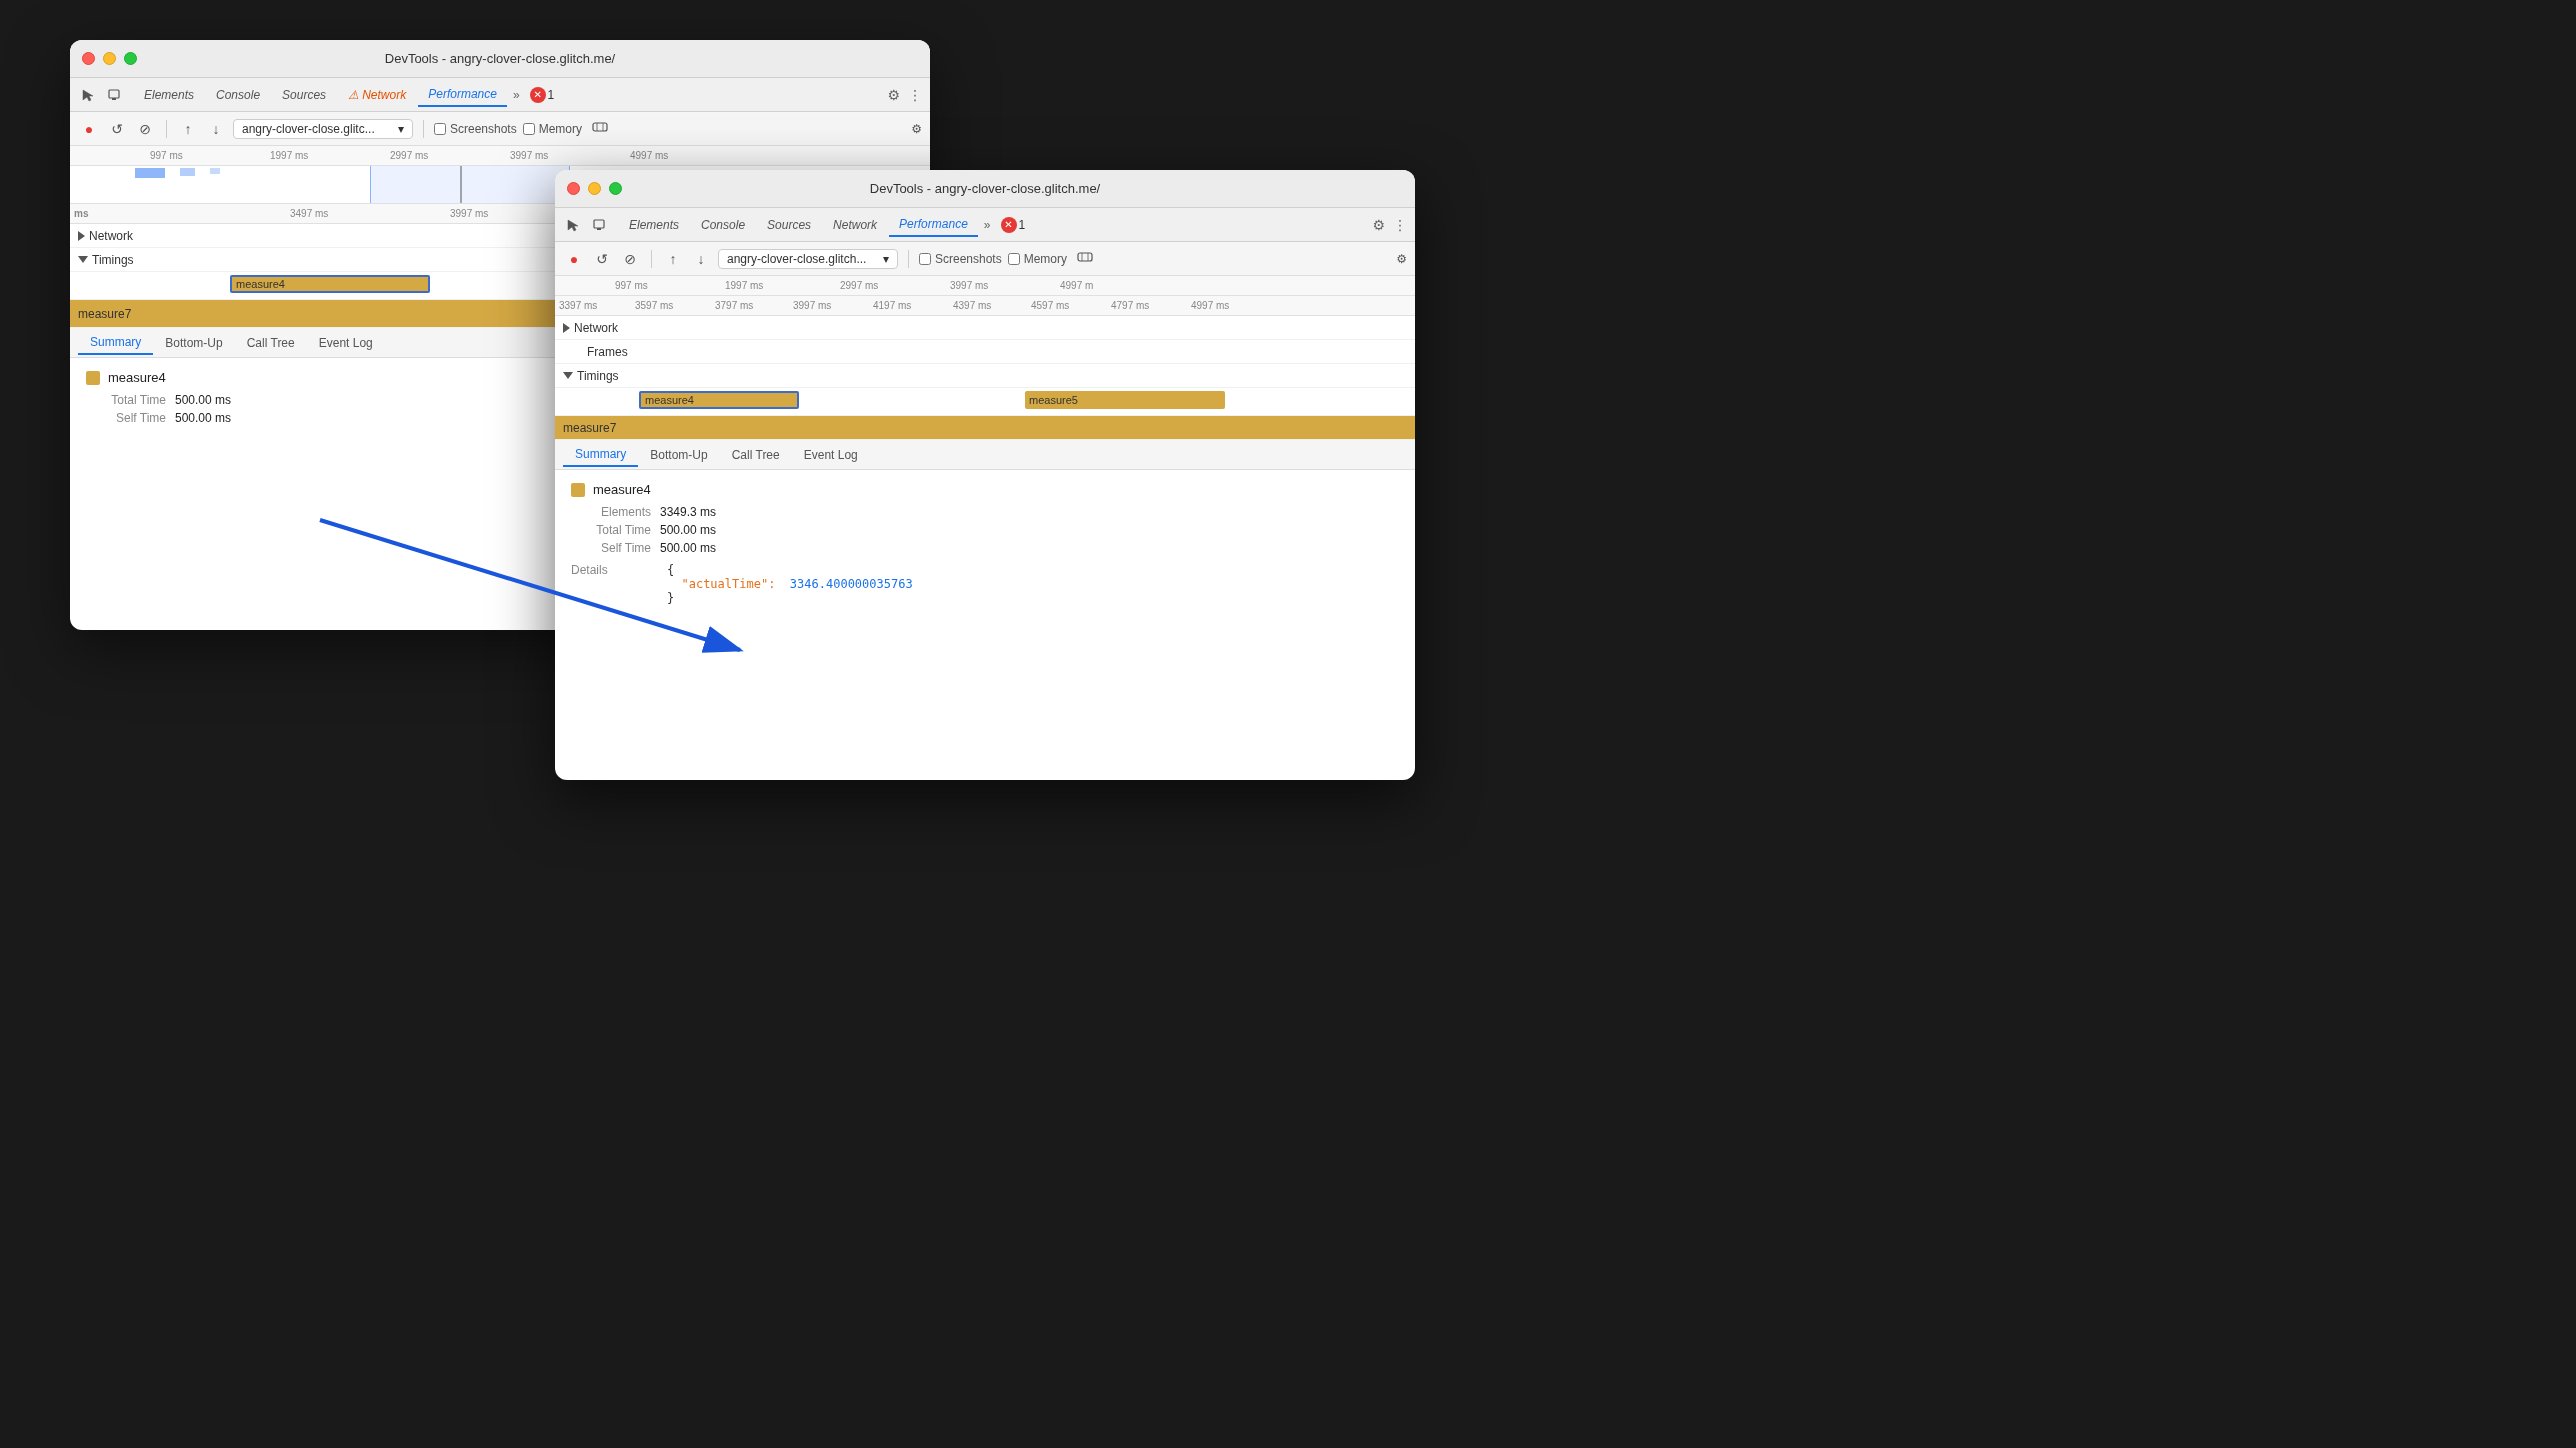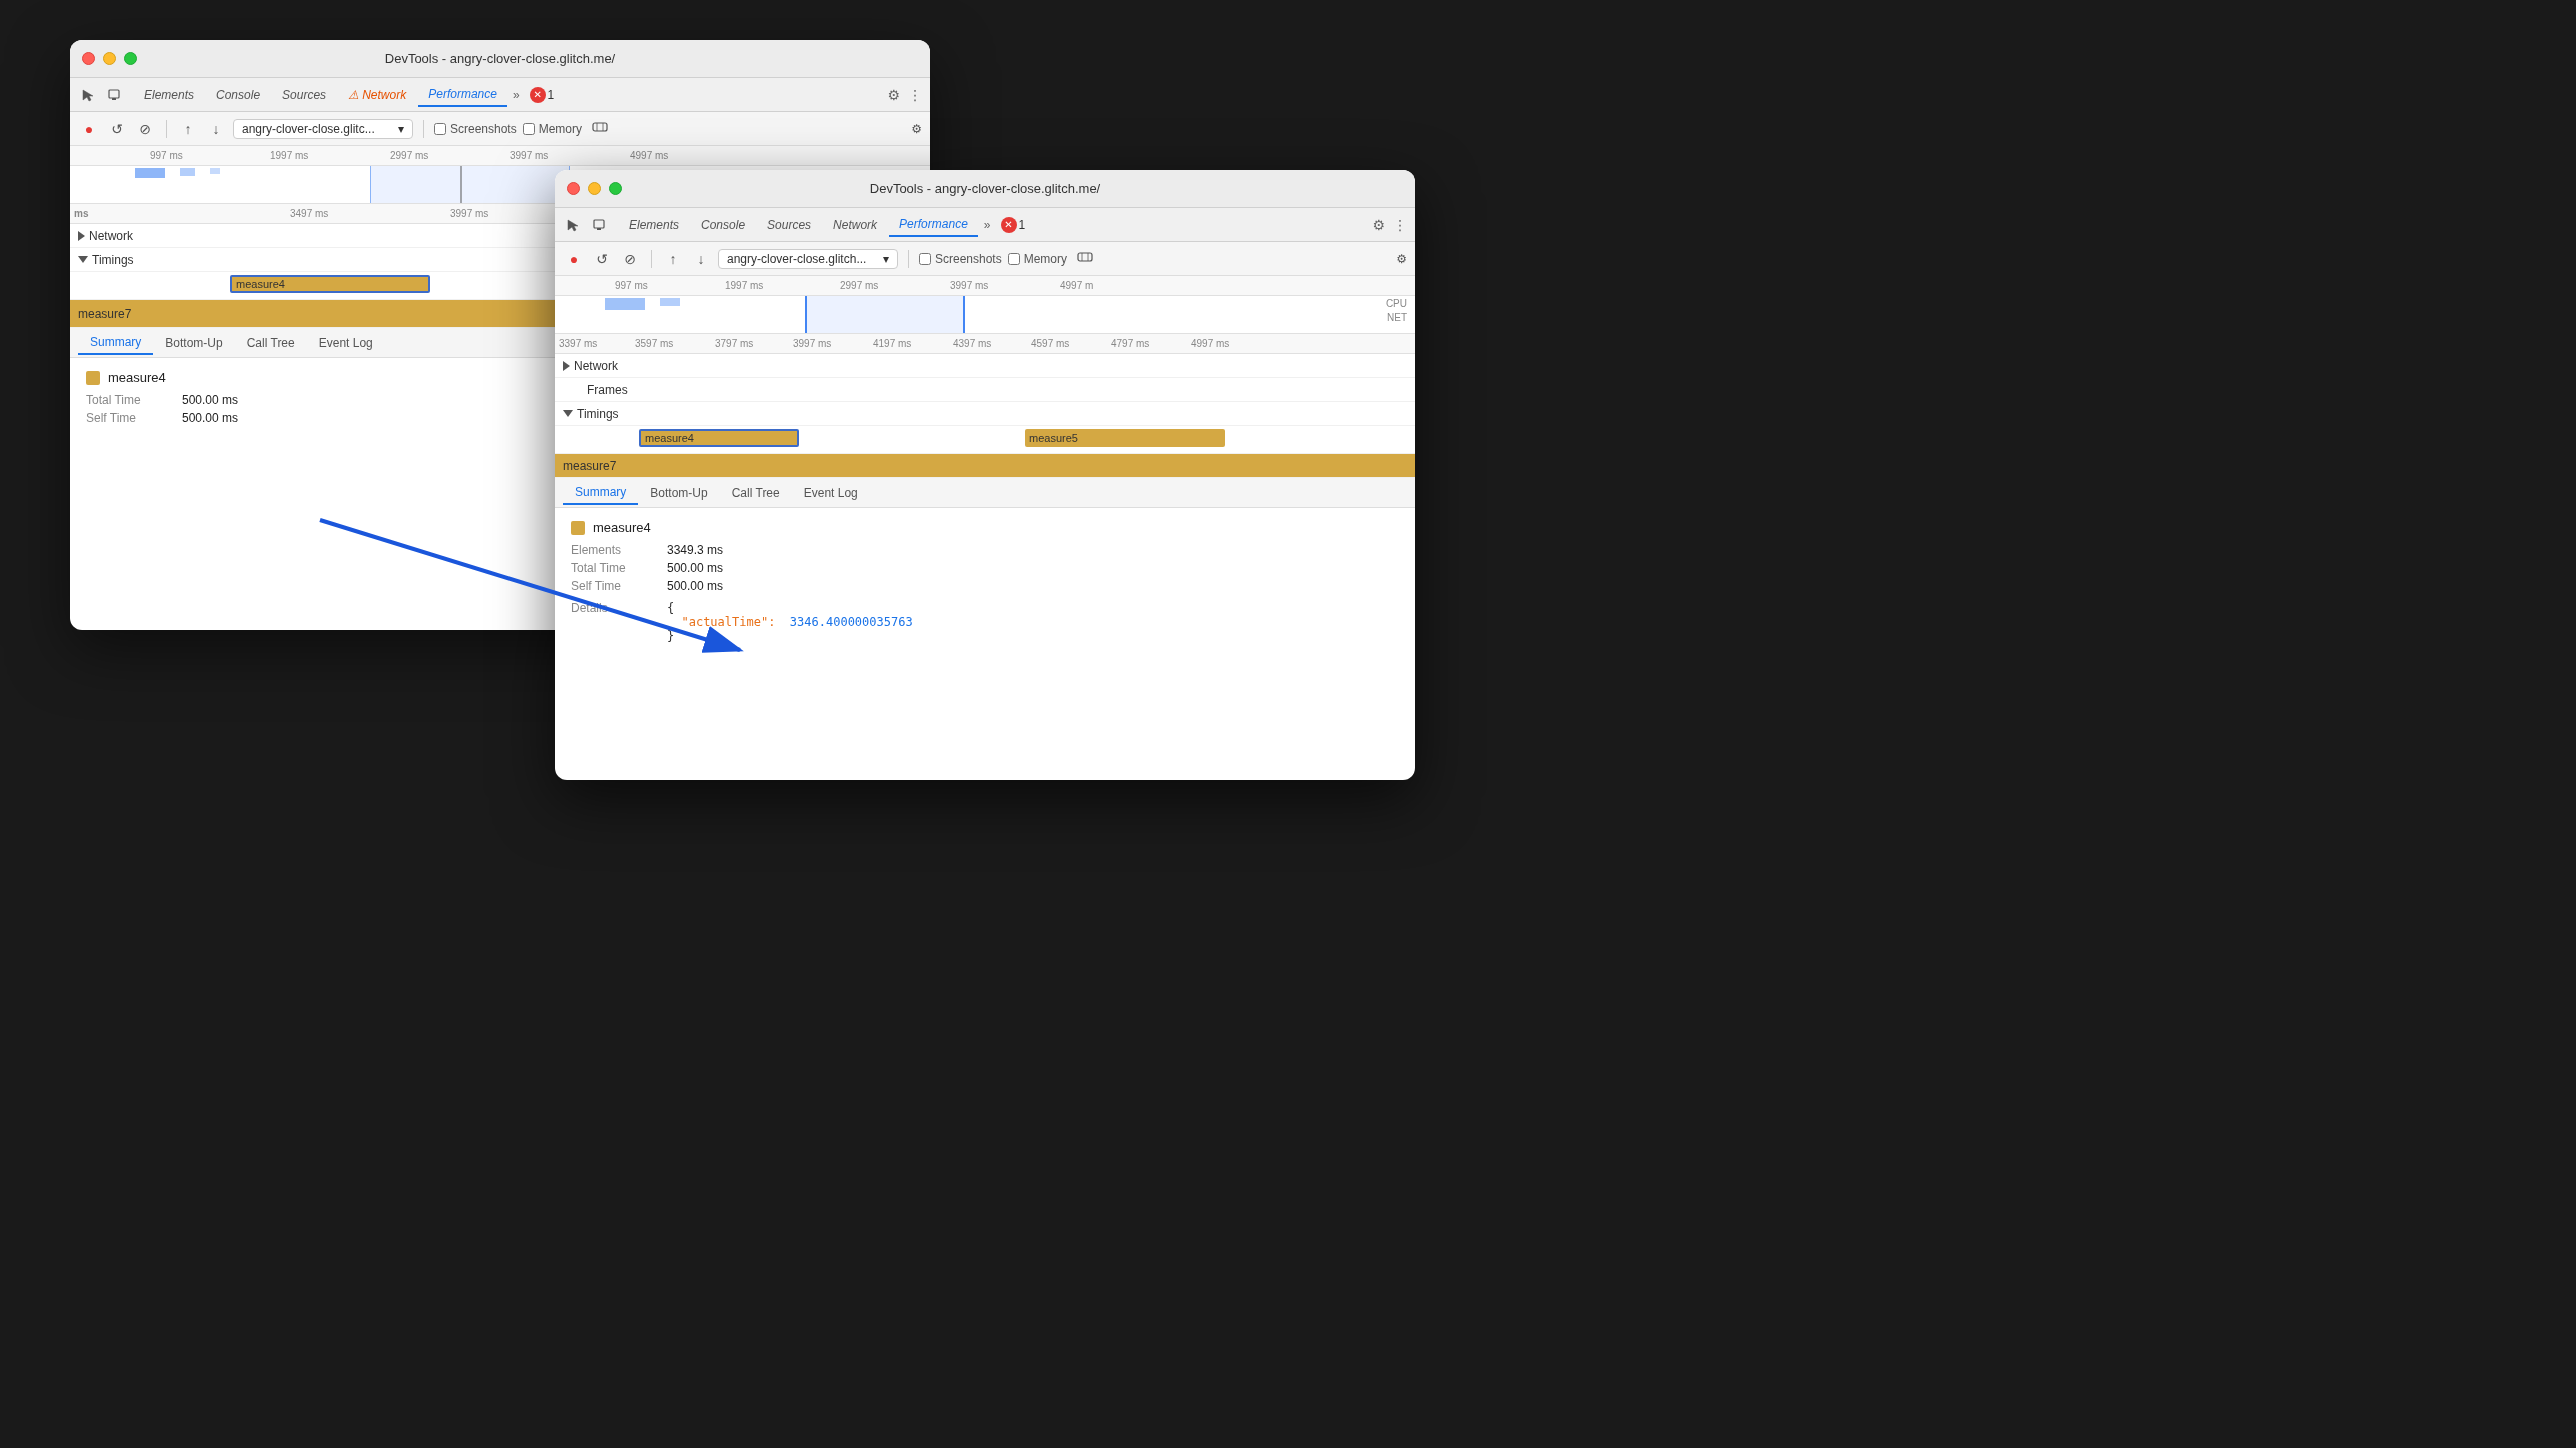--- a/index.html
+++ b/index.html
@@ -252,22 +252,23 @@
       font-weight: 500;
     }
 
     .summary-rows {
       display: flex;
       flex-direction: column;
       gap: 4px;
     }
     .summary-row {
       display: flex;
-      gap: 16px;
-      font-size: 12px;
+      gap: 9px;
+      font-size: 12px;
+      text-align: right;
     }
     .summary-key {
       color: #888;
       width: 80px;
     }
     .summary-val {
       color: #222;
     }
 
     
@@ -529,30 +530,20 @@
   </div>
 
   <div class="timeline-ruler" style="height:20px;padding-left:4px;position:relative;">
     <span class="ruler-tick" style="left:60px;">997 ms</span>
     <span class="ruler-tick" style="left:170px;">1997 ms</span>
     <span class="ruler-tick" style="left:285px;">2997 ms</span>
     <span class="ruler-tick" style="left:395px;">3997 ms</span>
     <span class="ruler-tick" style="left:505px;">4997 m</span>
   </div>
 
-  <div style="height:38px;background:#fff;border-bottom:1px solid #e0e0e0;position:relative;overflow:hidden;">
-    <div style="position:absolute;top:2px;left:30px;right:0;height:14px;">
-      <div style="position:absolute;left:20px;width:40px;height:12px;background:#4285f4;opacity:0.5;"></div>
-      <div style="position:absolute;left:75px;width:20px;height:8px;background:#4285f4;opacity:0.4;"></div>
-    </div>
-    <div style="position:absolute;left:250px;width:160px;top:0;bottom:0;background:rgba(100,150,255,0.12);border-left:2px solid #4285f4;border-right:2px solid #4285f4;"></div>
-
-    <span style="position:absolute;right:8px;top:2px;font-size:10px;color:#888;">CPU</span>
-    <span style="position:absolute;right:8px;top:16px;font-size:10px;color:#888;">NET</span>
-  </div>
 
   <div class="timeline-ruler" style="height:20px;padding-left:12px;position:relative;">
     <span class="ruler-tick" style="left:4px;">3397 ms</span>
     <span class="ruler-tick" style="left:80px;">3597 ms</span>
     <span class="ruler-tick" style="left:160px;">3797 ms</span>
     <span class="ruler-tick" style="left:238px;">3997 ms</span>
     <span class="ruler-tick" style="left:318px;">4197 ms</span>
     <span class="ruler-tick" style="left:398px;">4397 ms</span>
     <span class="ruler-tick" style="left:476px;">4597 ms</span>
     <span class="ruler-tick" style="left:556px;">4797 ms</span>

